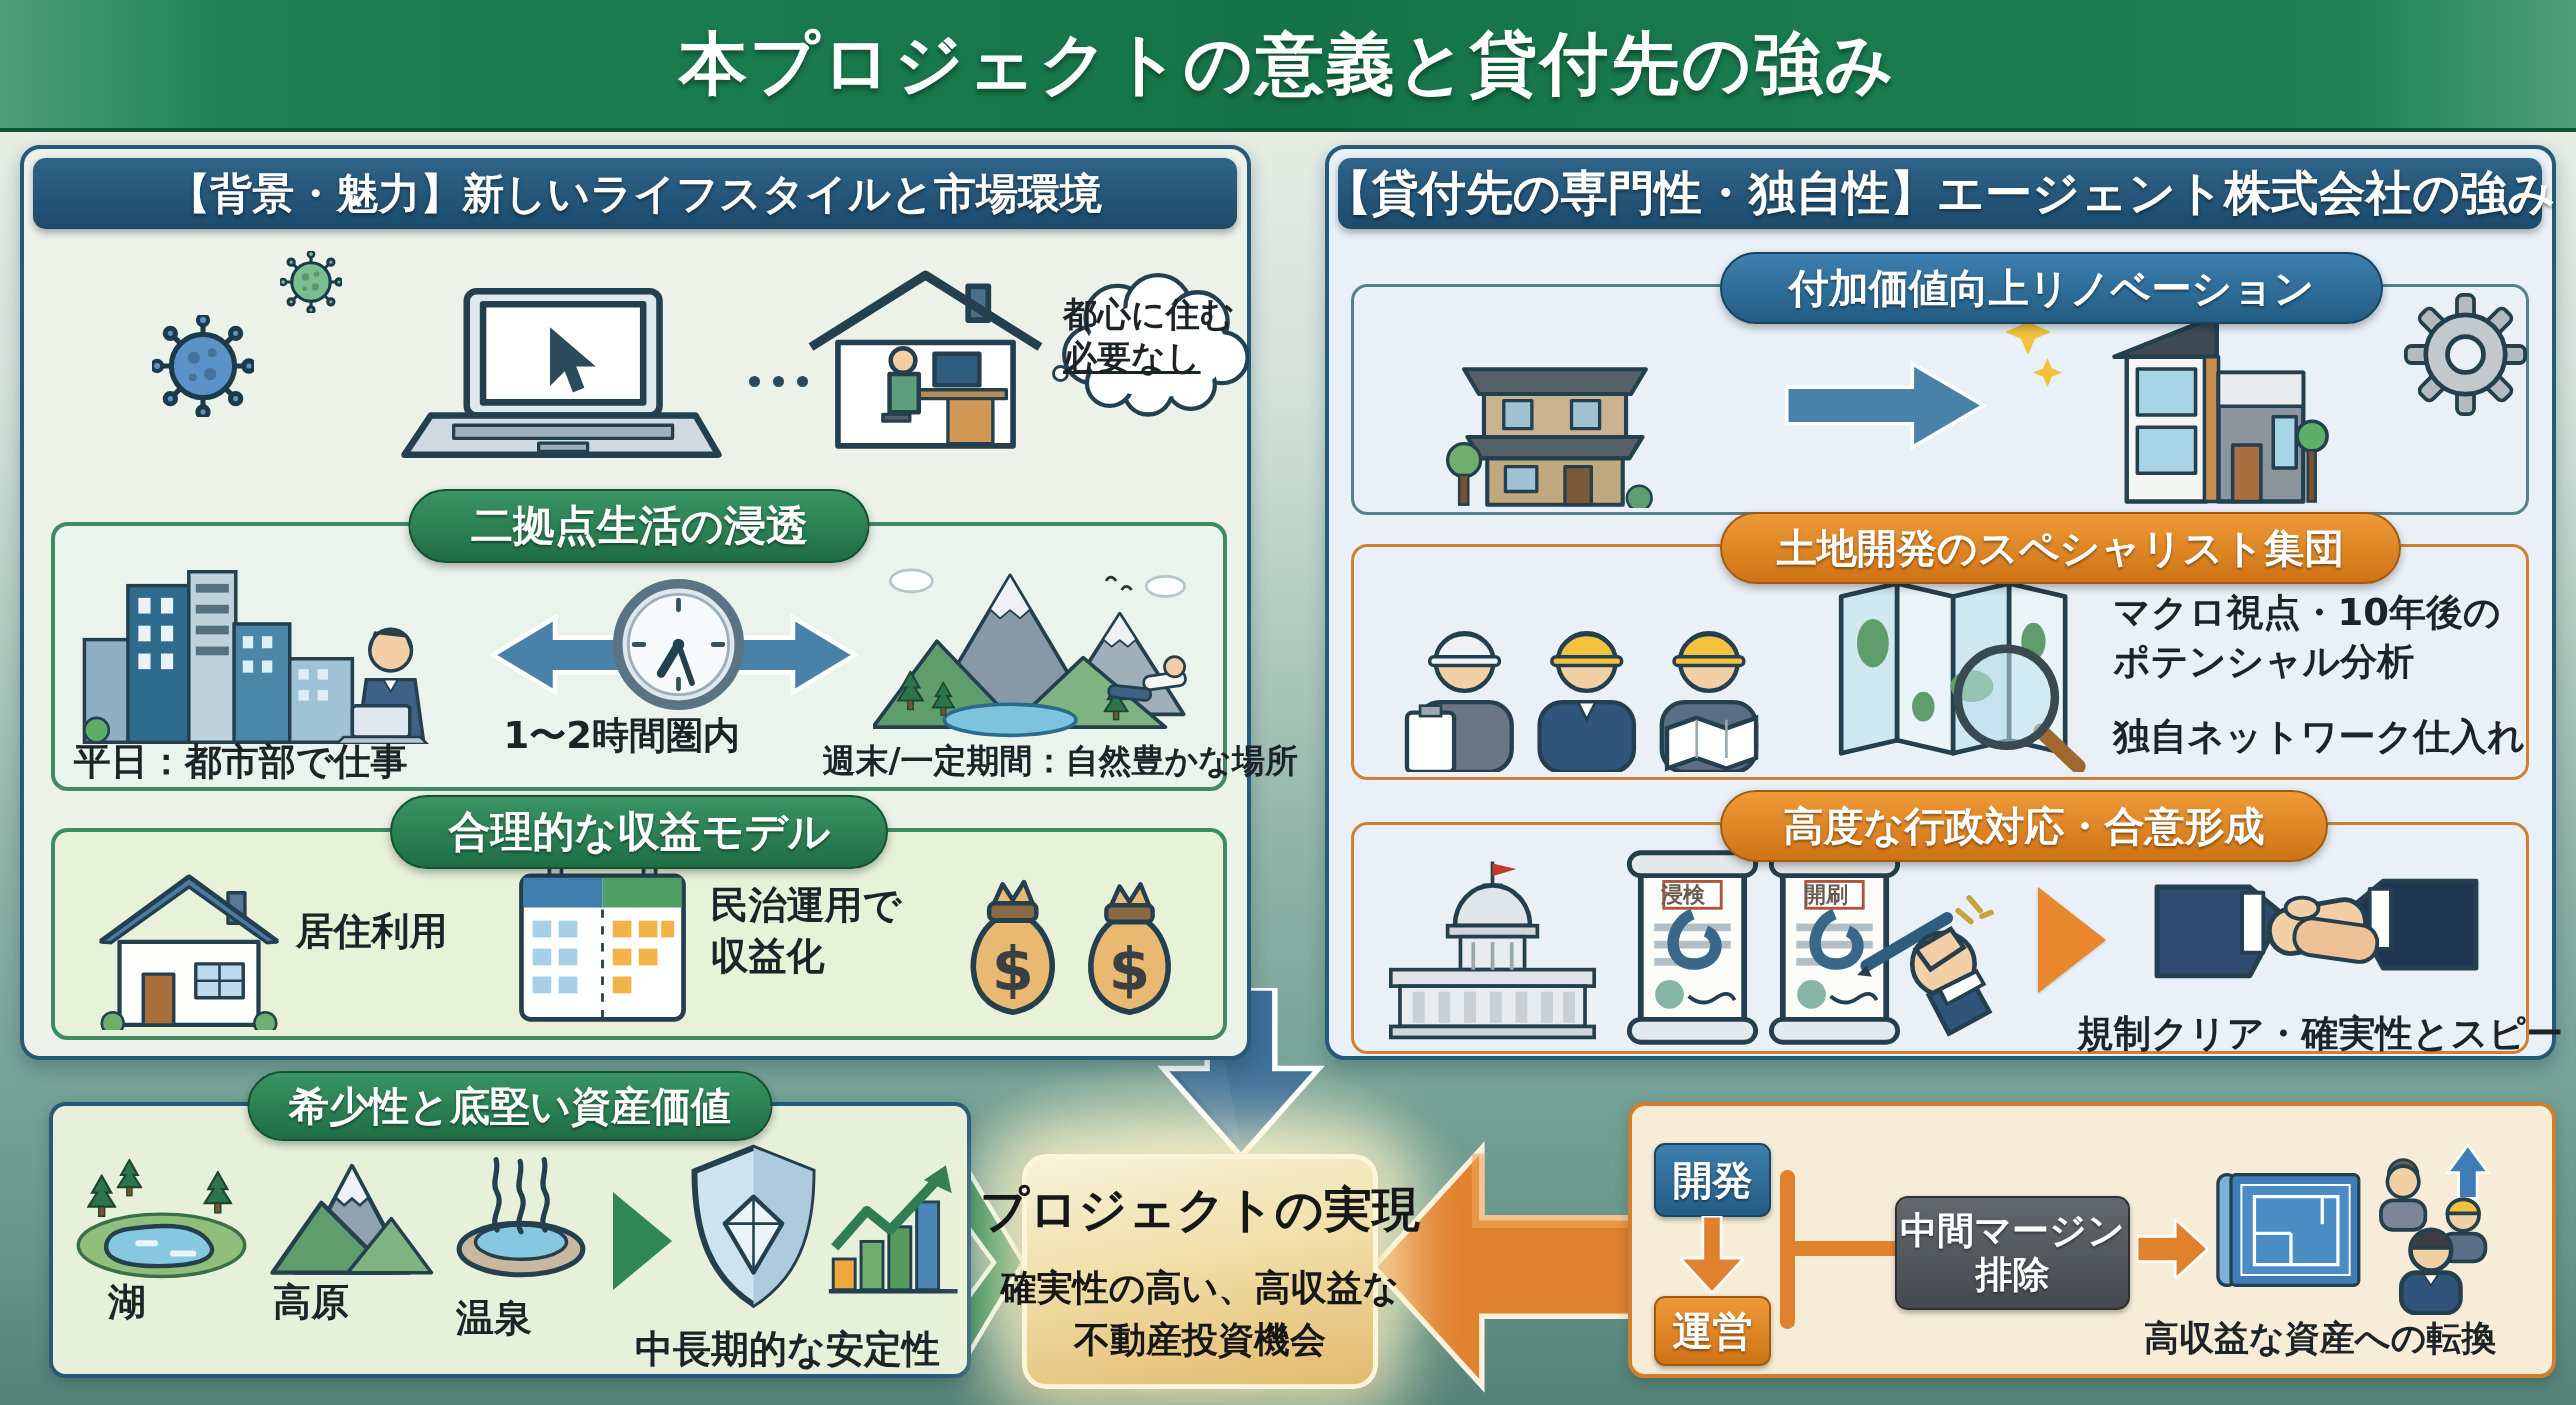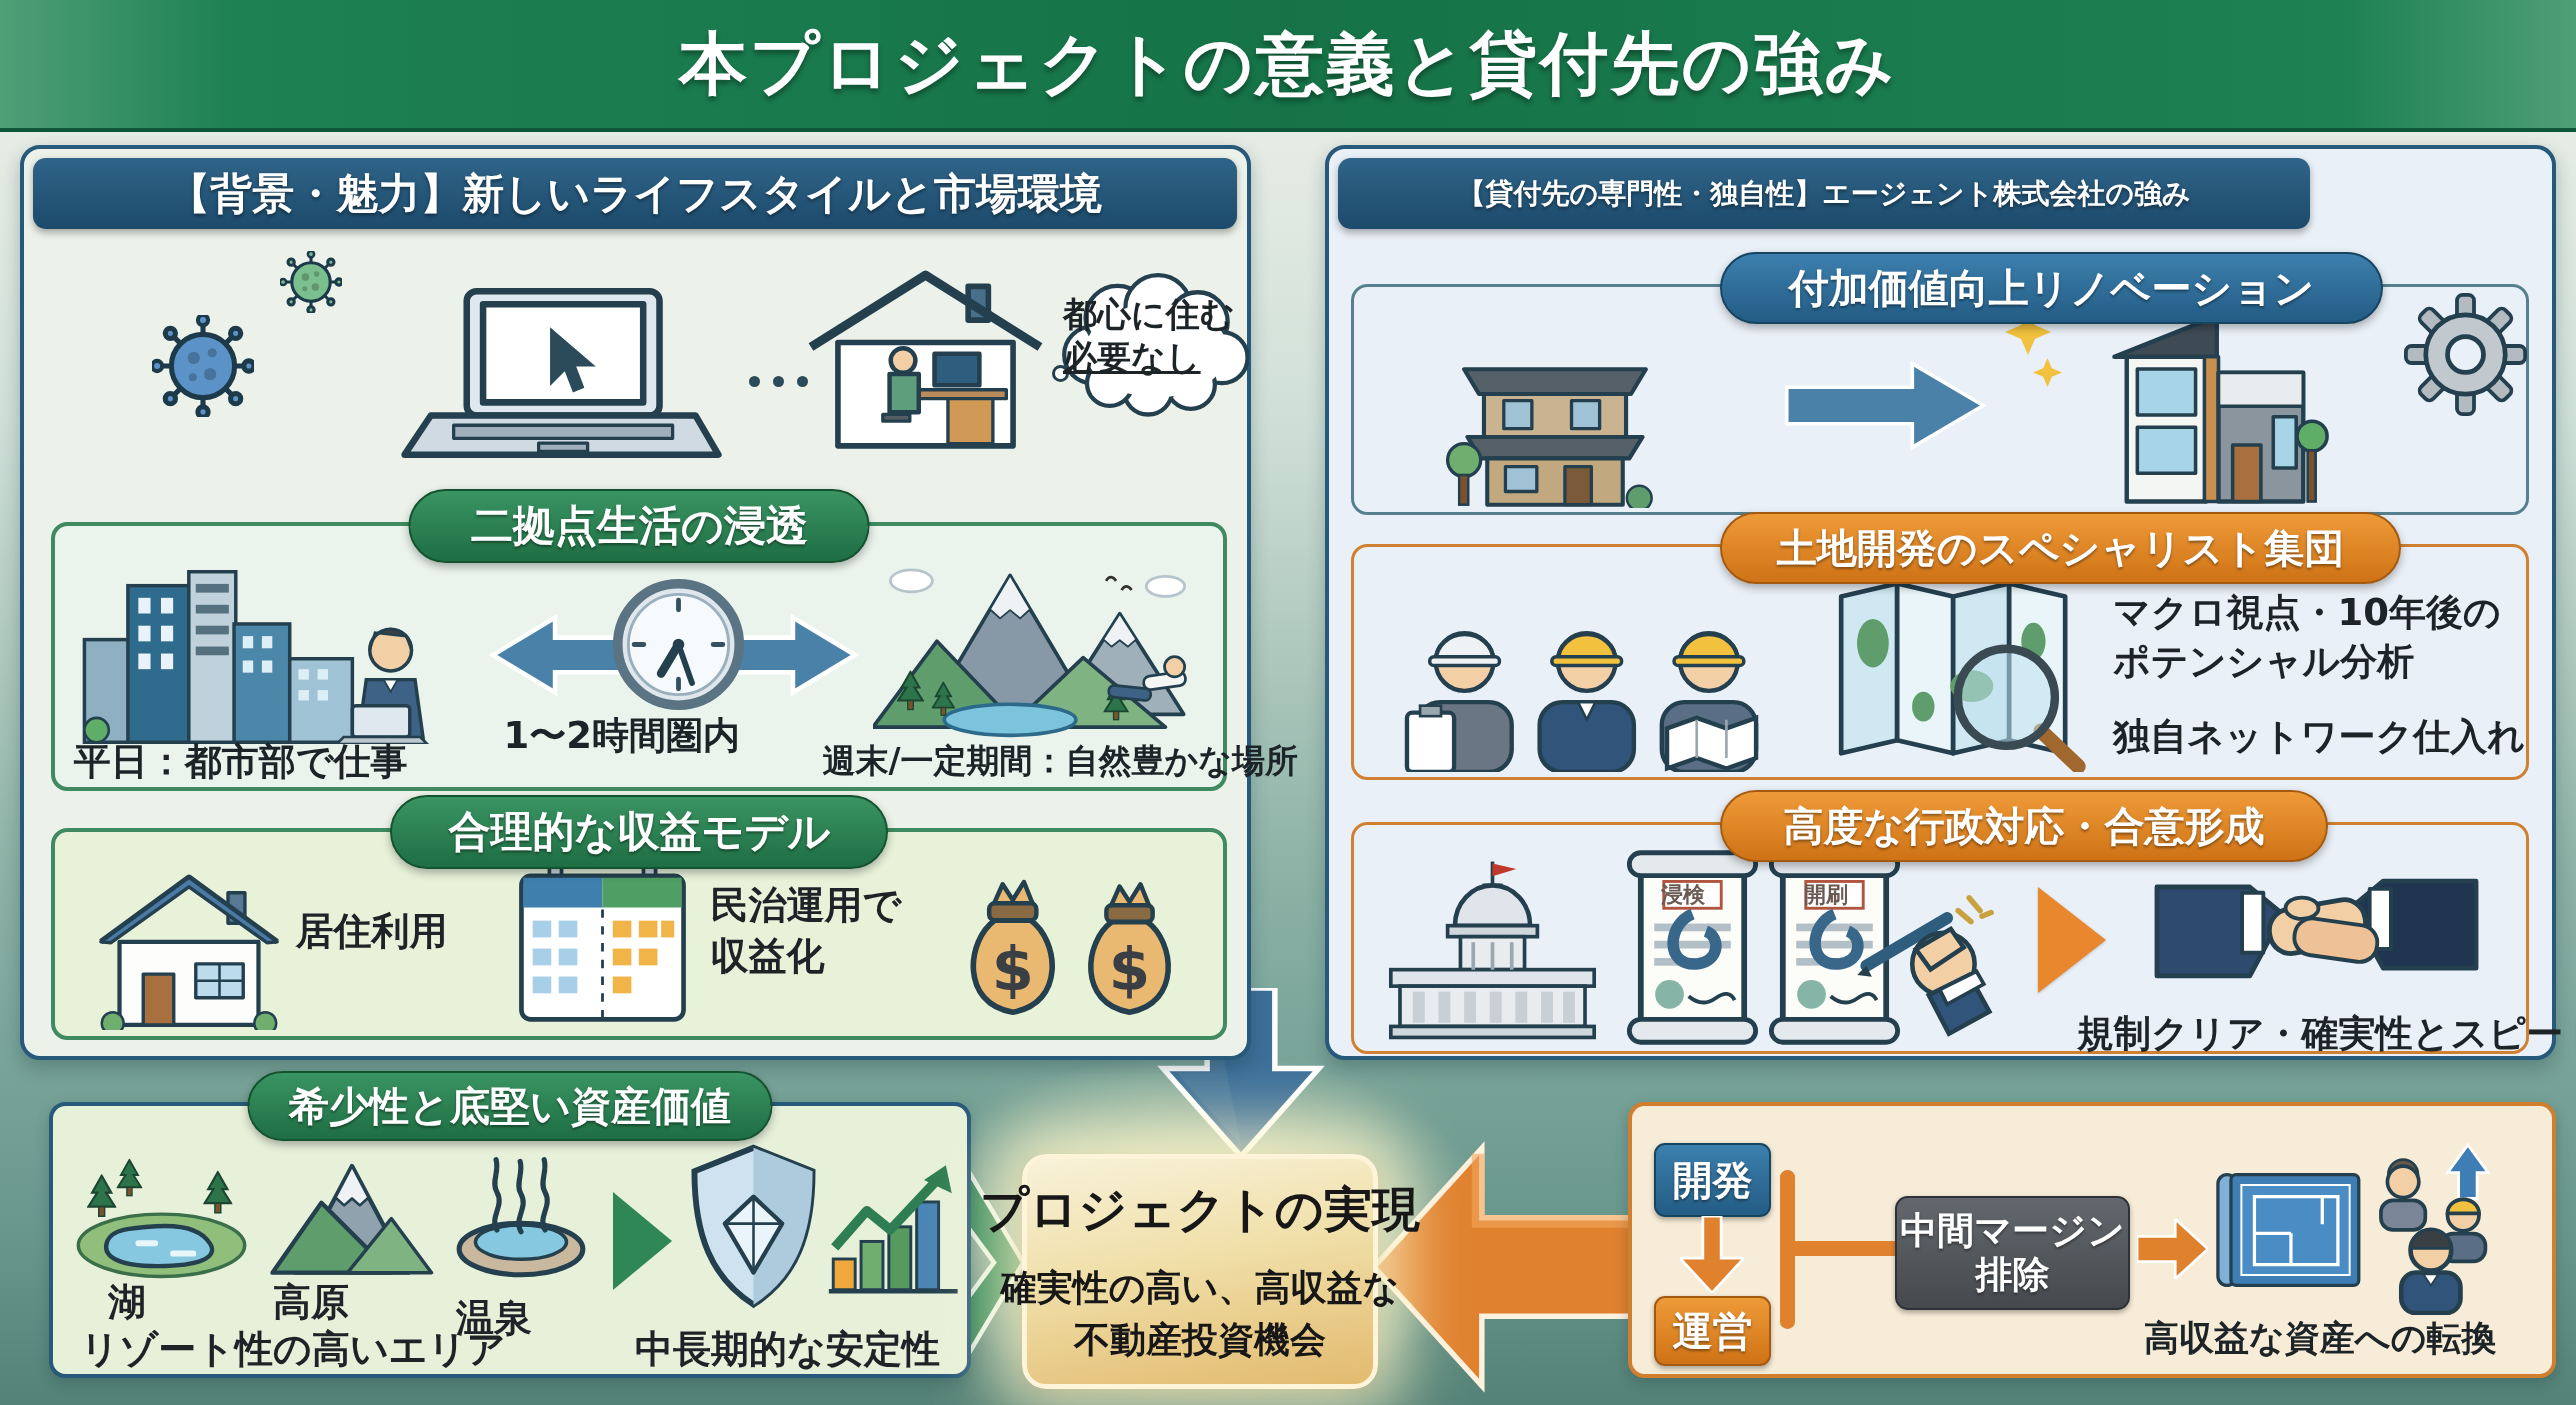--- a/index.html
+++ b/index.html
@@ -291,21 +291,21 @@
       <div class="cap" style="left:655px;top:51px;width:229px;font-size:38px;">民治運用で</div>
       <div class="cap" style="left:655px;top:102px;width:229px;font-size:38px;">収益化</div>
       <svg class="abs" style="left:896px;top:31px;" width="247" height="166" viewBox="0 0 220 130">
         <use href="#bag" x="0" y="0" width="110" height="130"></use>
         <use href="#bag" x="105" y="2" width="108" height="128"></use>
       </svg>
     </div>
   </section>
 
   <section class="panel" style="left:1325px;top:145px;width:1231px;height:915px;background:#e9f0f7;z-index:3;">
-    <div class="hdr" style="left:9.1px;top:9.1px;width:972px;height:71px;font-size:28px;">【貸付先の専門性・独自性】エージェント株式会社の強み</div>
+    <div class="hdr" style="left:9.1px;top:9.1px;width:1204px;height:71px;font-size:47px;">【貸付先の専門性・独自性】エージェント株式会社の強み</div>
 
     <div class="subbox" style="left:22px;top:135px;width:1178px;height:231px;border:3.7px solid #56808e;">
       <div class="pill blue" style="left:366px;top:-35px;width:659px;height:68px;font-size:40px;">付加価値向上リノベーション</div>
       <svg class="abs" style="left:64px;top:31px;" width="274" height="190" viewBox="0 0 260 230">
         <g stroke="#24404f" stroke-width="5" stroke-linejoin="round">
           <path d="M20 62h220l-18 30H38Z" fill="#566068"></path>
           <rect x="44" y="92" width="172" height="52" fill="#c9b391"></rect>
           <rect x="68" y="100" width="34" height="34" fill="#9fc2d4" stroke-width="4"></rect>
           <rect x="150" y="100" width="34" height="34" fill="#9fc2d4" stroke-width="4"></rect>
           <path d="M24 144h212l-16 26H40Z" fill="#566068"></path>
@@ -499,21 +499,20 @@
       <g stroke="#24404f" stroke-width="4">
         <rect x="14" y="136" width="30" height="42" fill="#f0a83c"></rect>
         <rect x="52" y="112" width="30" height="66" fill="#6fae6f"></rect>
         <rect x="90" y="92" width="30" height="86" fill="#569a60"></rect>
         <rect x="128" y="58" width="30" height="120" fill="#4a85b5"></rect>
       </g>
       <path d="M8 180h176" stroke="#24404f" stroke-width="6"></path>
       <path d="M16 120 60 70l32 26 62-66" stroke="#2f7d52" stroke-width="13" fill="none" stroke-linejoin="round"></path>
       <path d="M168 8l8 38-38-18Z" fill="#2f7d52"></path>
     </svg>
-    <div class="cap" style="left:27.4px;top:221px;width:531px;font-size:38px;">リゾート性の高いエリア</div>
     <div class="cap" style="left:582px;top:221px;width:329px;font-size:38px;">中長期的な安定性</div>
   </div>
 
   <div class="subbox" style="left:1628px;top:1102px;width:928px;height:276px;border:4.6px solid #cf7f2e;background:#f7ecd7;z-index:3;box-shadow:0 5.5px 12.8px rgba(20,50,60,.25);">
     <div class="flowbox" style="left:22px;top:37px;width:113px;height:70px;font-size:40px;background:linear-gradient(180deg,#3c7fae,#235c84);border:2.7px solid #17445f;">開発</div>
     <svg class="abs" style="left:48px;top:110px;" width="64" height="77" viewBox="0 0 70 84">
       <path d="M25 0h20v46h25L35 84 0 46h25Z" fill="#e0812e" stroke="#fff" stroke-width="3"></path>
     </svg>
     <div class="flowbox" style="left:22px;top:190px;width:113px;height:66px;font-size:40px;background:linear-gradient(180deg,#ee9a38,#cf7316);border:2.7px solid #a35a10;">運営</div>
     <div class="abs" style="left:148px;top:64px;width:14.6px;height:159px;background:#e0812e;border-radius:7.3px;"></div>

